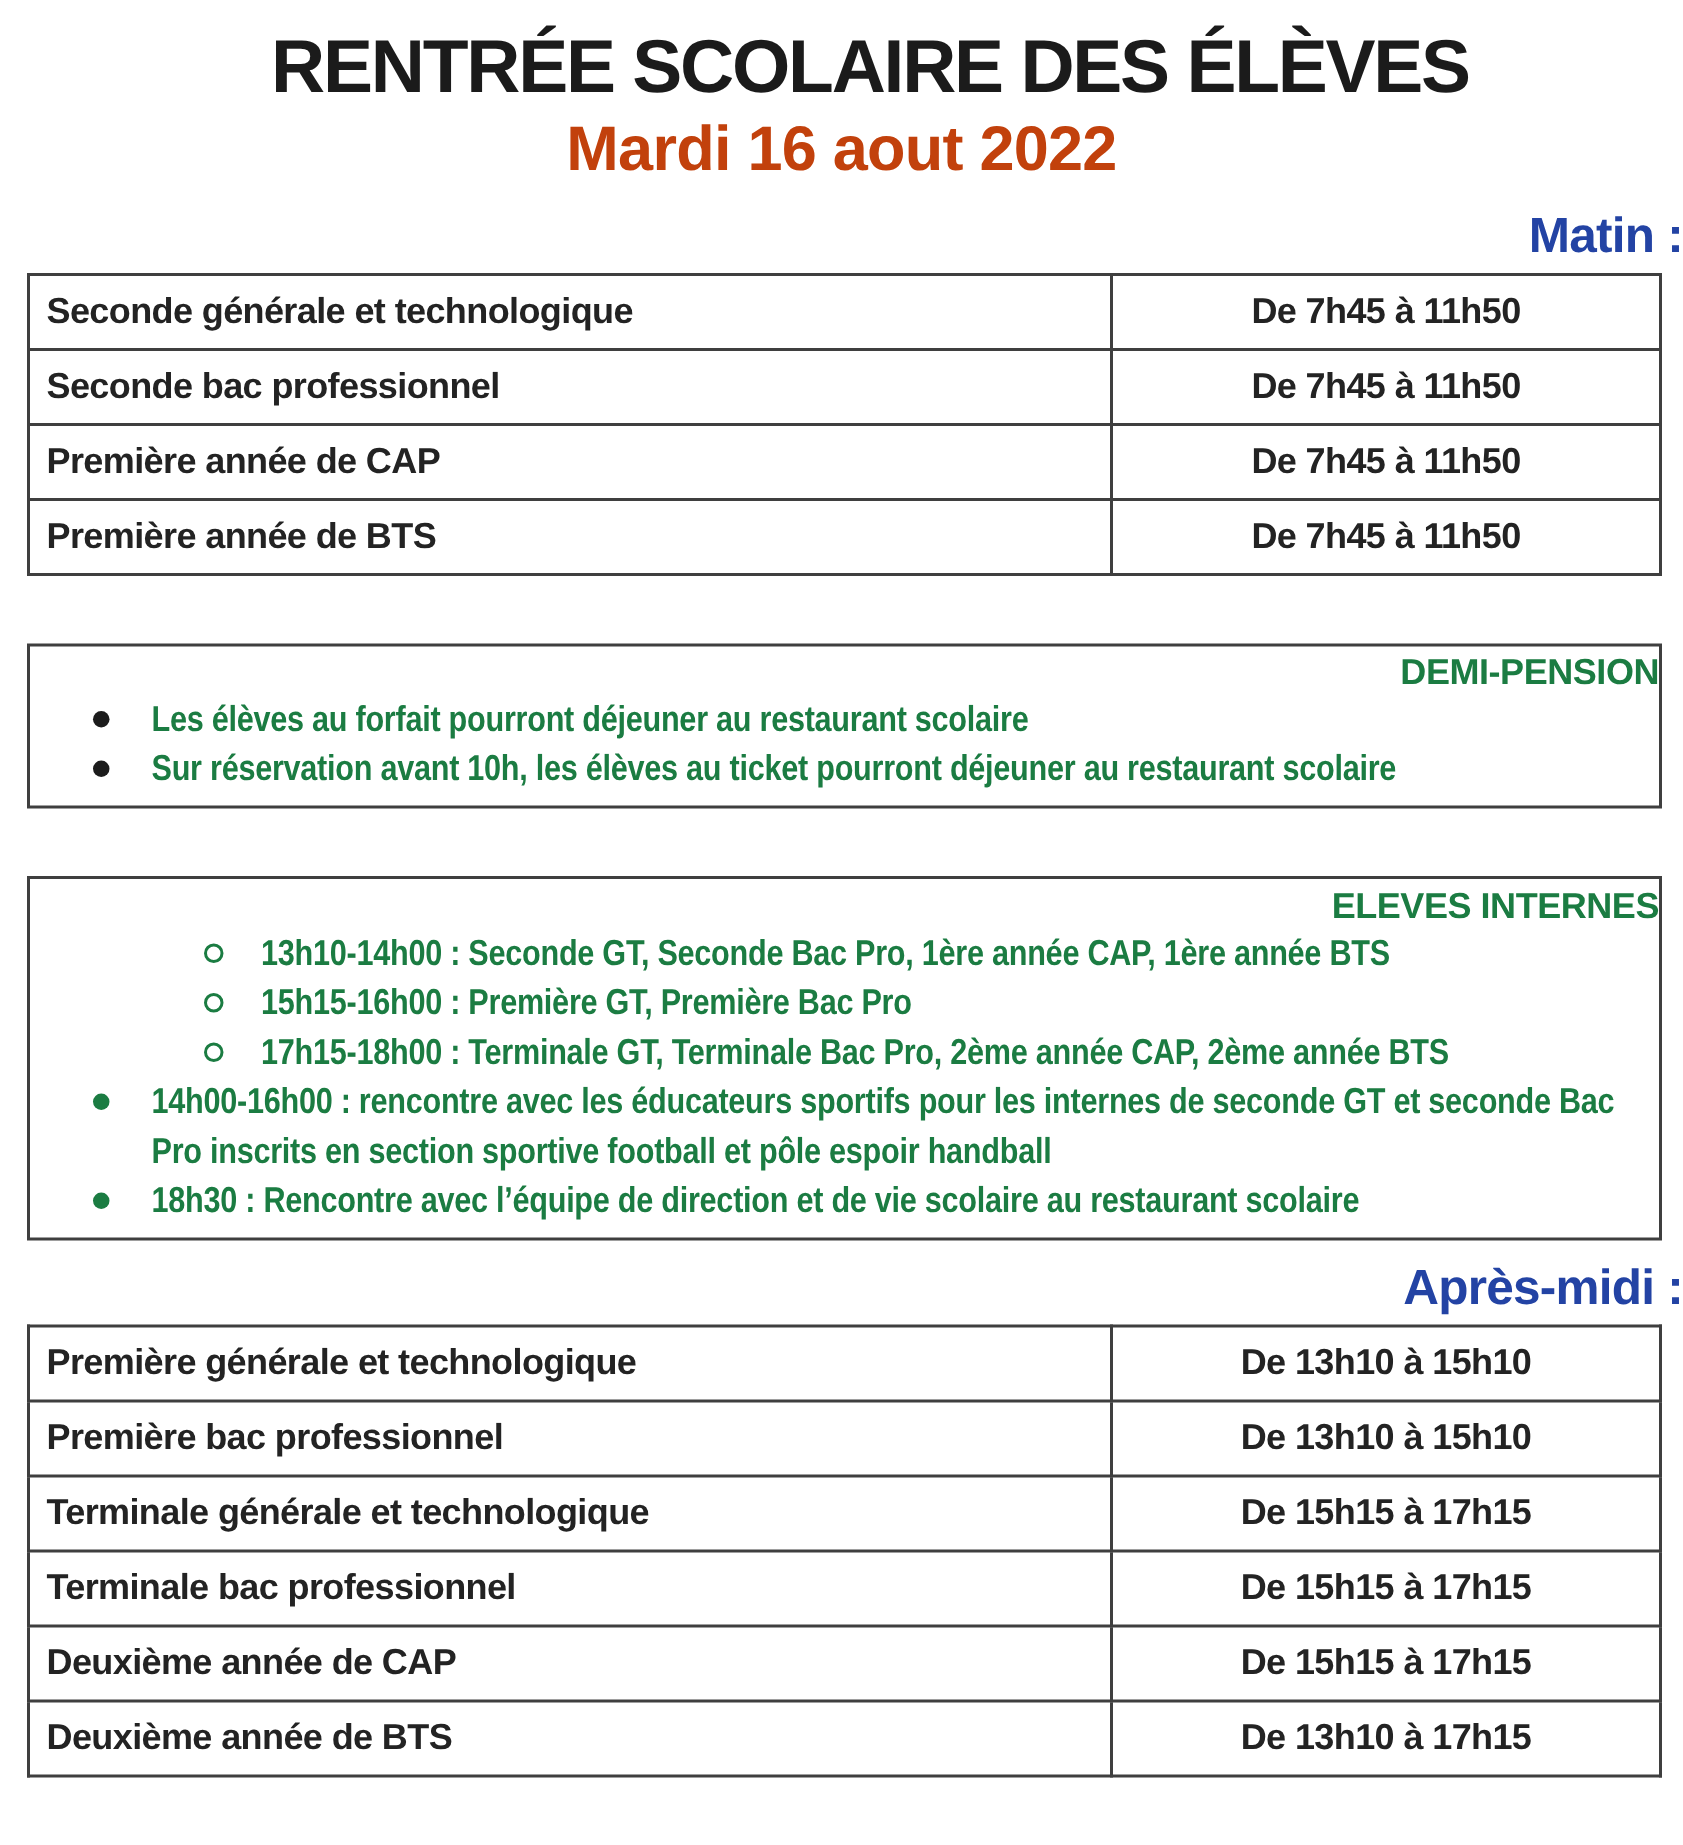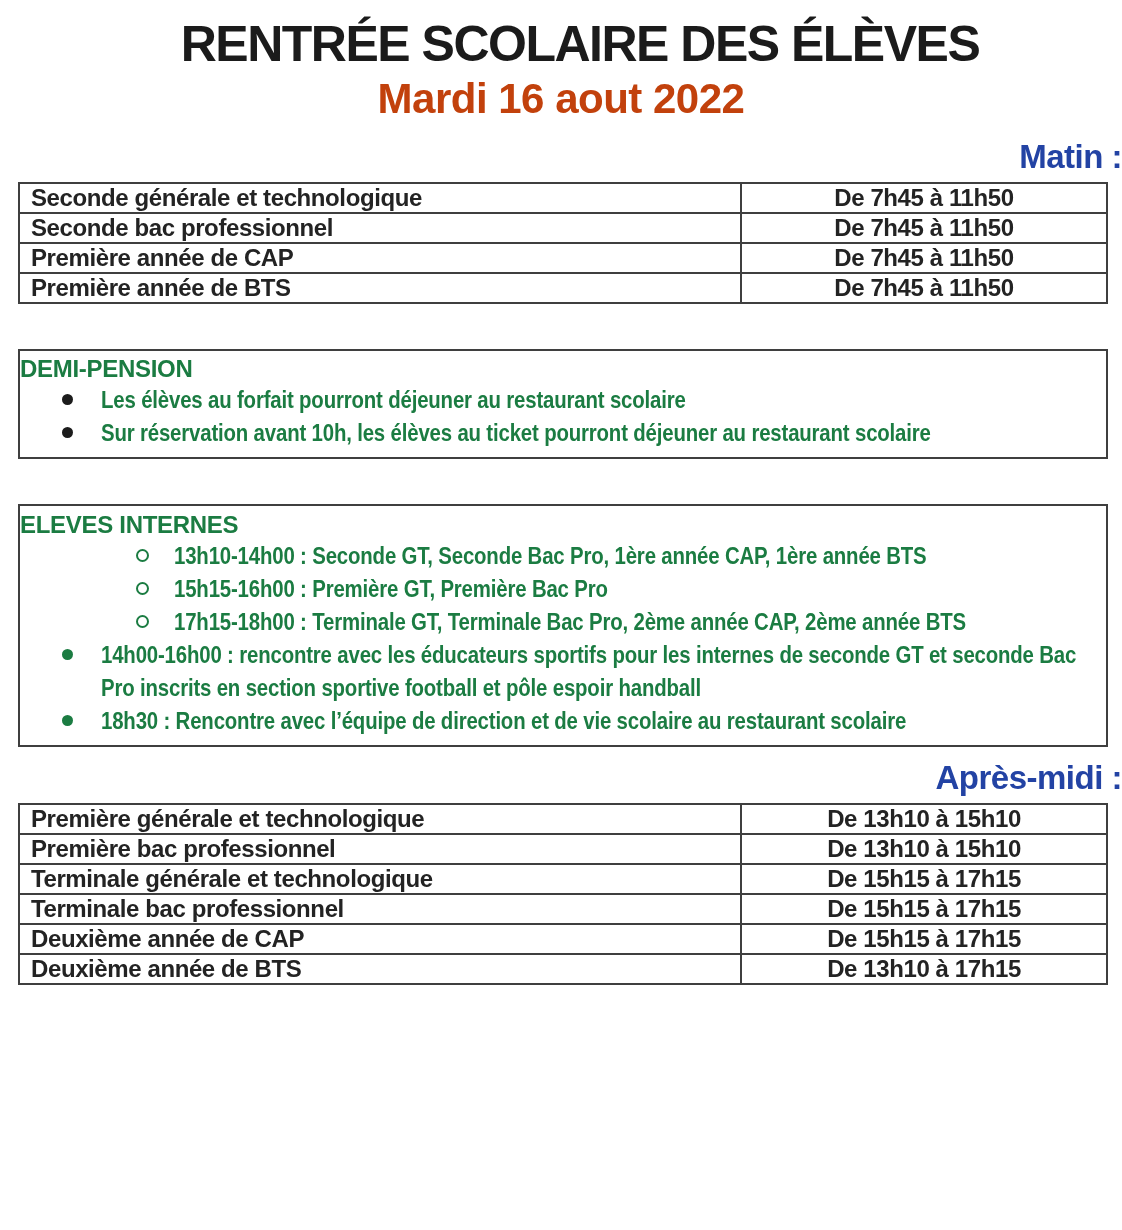--- a/index.html
+++ b/index.html
@@ -39,40 +39,40 @@
   .section-heading.afternoon { margin-top: 12px; }
 
   table.sched {
     border-collapse: collapse;
     table-layout: fixed;
     width: 1090px;
     margin: 6px 0 0 18px;
   }
   table.sched td {
     border: 2px solid #3f3f3f;
-    height: 30px;
+    height: 50px;
     font-size: 24px;
     letter-spacing: -0.4px;
     vertical-align: middle;
     background: #fff;
   }
   td.cell-label { width: 722px; padding-left: 11px; }
   td.cell-time  { text-align: center; }
 
   .info-box {
     width: 1090px;
     margin-left: 18px;
     border: 2px solid #3f3f3f;
     background: #fff;
     overflow: hidden;
   }
   .box-demi    { margin-top: 45px; padding: 4px 0 8px; }
   .box-internes{ margin-top: 45px; padding: 5px 0 8px; }
   .box-heading {
-    text-align: left;
+    text-align: right;
     font-size: 24px;
     line-height: 28px;
     letter-spacing: -0.3px;
     color: #1b7c42;
   }
   .bullet-row { display: flex; align-items: flex-start; }
   .b-l1 { padding-left: 42px; }
   .b-l2 { padding-left: 116px; }
   .dot {
     flex: 0 0 auto;

